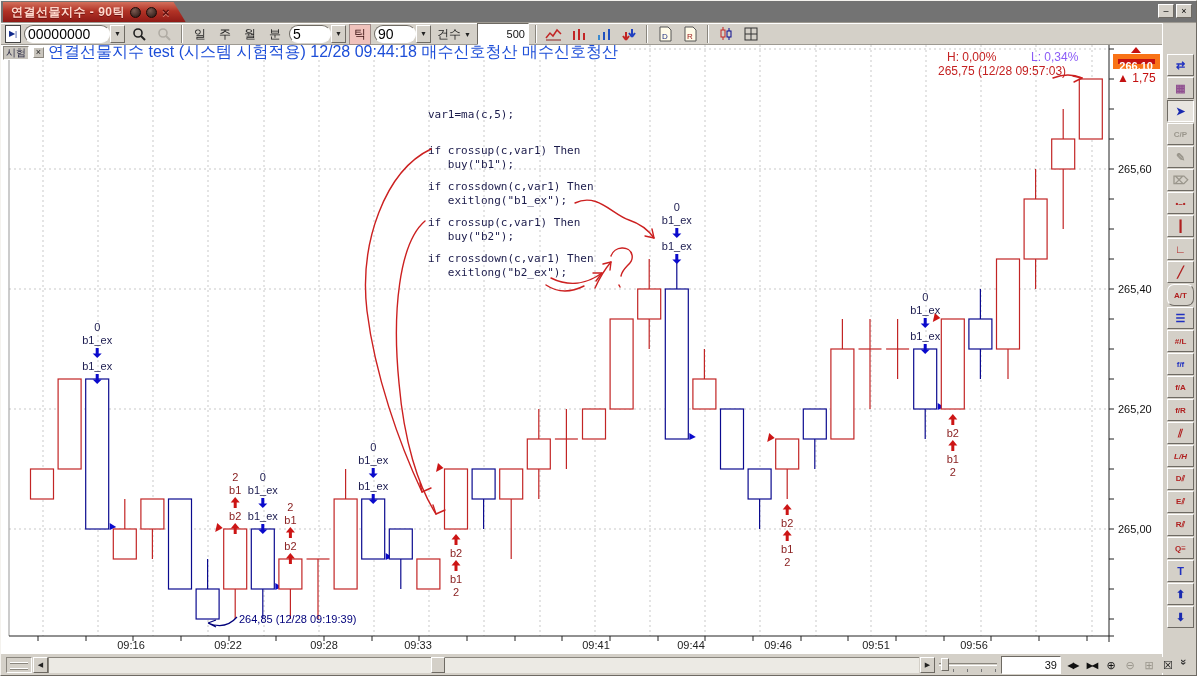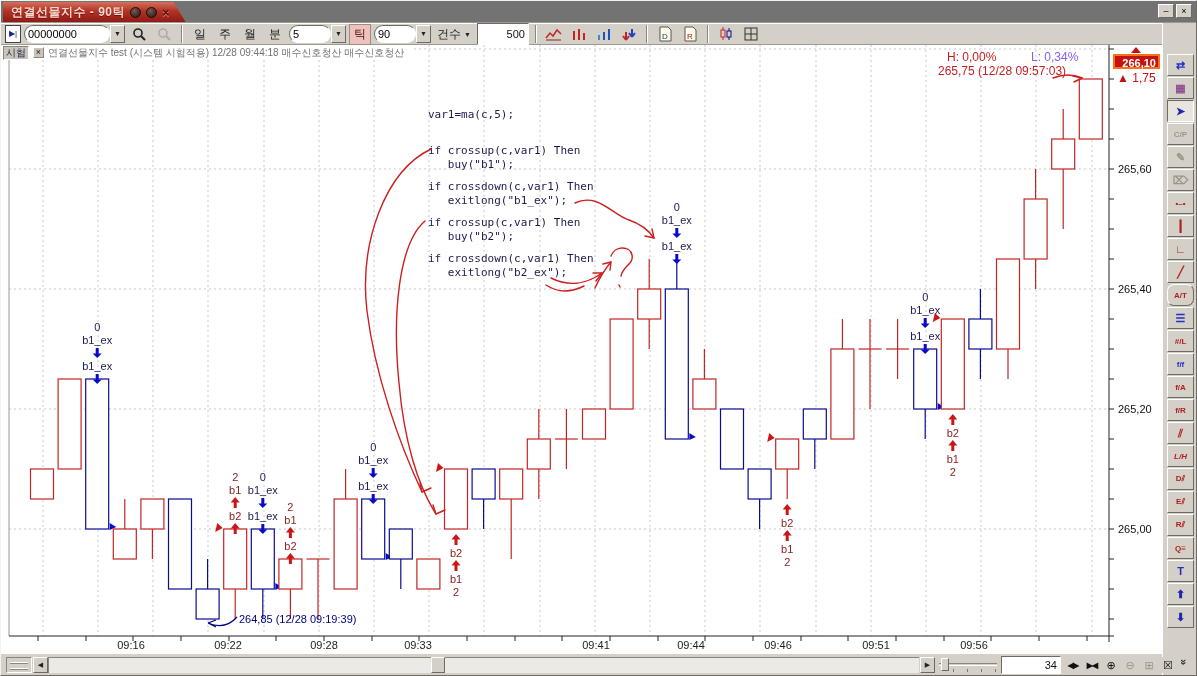--- a/index.html
+++ b/index.html
@@ -17,45 +17,45 @@
   .tab-close{color:#5d0f0f;font-weight:bold;font-size:13px;line-height:11px;cursor:pointer;text-shadow:0 1px 0 #e08a7c;}
   .winbtns{position:absolute;right:4px;top:3px;display:flex;gap:2px;}
   .wbtn{width:16px;height:14px;font-size:9px;line-height:10px;padding:0;background:#d4d0c8;
         border-top:1px solid #fff;border-left:1px solid #fff;border-right:1px solid #6e6a63;border-bottom:1px solid #6e6a63;cursor:pointer;}
   
   .toolbar{position:absolute;left:0;top:22px;width:1161px;height:22px;display:flex;align-items:center;gap:3px;padding:0 0 0 4px;
            border-top:1px solid #fff;border-bottom:1px solid #9e9a92;background:#d4d0c8;}
   .tsep{width:2px;height:18px;border-left:1px solid #8a867e;border-right:1px solid #fff;margin:0 3px;}
   .sunken{background:#fff;border-top:1px solid #6e6a63;border-left:1px solid #6e6a63;border-right:1px solid #fff;border-bottom:1px solid #fff;}
   .combo{display:flex;height:18px;}
-  .combo .cval{display:flex;align-items:center;padding:0 3px;font-size:11px;color:#000;border-radius:9px;}
+  .combo .cval{display:flex;align-items:center;padding:0 3px;font-size:14px;color:#000;border-radius:9px;}
   .drop{width:15px;height:18px;background:#d4d0c8;border-top:1px solid #fff;border-left:1px solid #fff;border-right:1px solid #6e6a63;border-bottom:1px solid #6e6a63;
         font-size:7px;line-height:16px;text-align:center;color:#222;cursor:pointer;}
   .navbtn{width:16px;height:18px;background:#fff;border:1px solid #444;font-size:8px;color:#102a8c;text-align:center;line-height:16px;cursor:pointer;}
   .tbtn{padding:1px 5px;font-size:12px;color:#222;background:none;border:none;cursor:pointer;}
   .ticklab{padding:1px 4px;font-size:12px;color:#3a1010;background:#f0c2bc;border:1px solid #a08a86;}
   .cntlab{display:flex;align-items:center;gap:3px;padding:1px 3px;font-size:12px;color:#222;cursor:pointer;}
   .caret{font-size:7px;color:#222;}
   .numin{height:22px;text-align:right;padding:0 3px;font-size:11px;display:flex;align-items:center;justify-content:flex-end;}
   .ibtn{width:22px;height:19px;display:flex;align-items:center;justify-content:center;background:#d4d0c8;border:1px solid transparent;cursor:pointer;}
   
   .chart-panel{position:absolute;left:0;top:44px;width:1161px;height:608px;background:#fff;}
   #chart{position:absolute;left:0;top:0;}
   .info-bar{position:absolute;left:2px;top:0;height:15px;display:flex;align-items:center;gap:4px;background:#fff;padding-right:8px;}
   .badge{background:#c9c5bd;border-top:1px solid #8a867e;border-left:1px solid #8a867e;border-right:1px solid #fff;border-bottom:1px solid #fff;
          font-size:10px;color:#23233f;padding:0 2px;line-height:12px;}
   .badge-x{width:11px;height:11px;background:#c9c5bd;border-top:1px solid #fff;border-left:1px solid #fff;border-right:1px solid #8a867e;border-bottom:1px solid #8a867e;
          font-size:9px;line-height:9px;text-align:center;color:#222;cursor:pointer;}
-  .info-text{font-size:10px;color:#737373;white-space:nowrap;}
+  .info-text{font-size:16px;color:#1d4ed8;white-space:nowrap;}
   .hl{position:absolute;font-size:12px;white-space:nowrap;}
   .hl-high{left:946px;top:5px;color:#c42222;}
   .hl-low{left:1030px;top:5px;color:#8b5cf6;}
   .hl-last{left:937px;top:19px;color:#c42222;}
   .ptag-tri{position:absolute;left:1130px;top:2px;width:0;height:0;border-left:5px solid transparent;border-right:5px solid transparent;border-bottom:6px solid #c41111;}
-  .ptag{position:absolute;left:1112px;top:9px;width:47px;height:15px;background:#c41111;border:2px solid #f97316;color:#fff;
+  .ptag{position:absolute;left:1112px;top:9px;width:47px;height:15px;background:#c41111;border:5px solid #f97316;color:#fff;
         font-size:11px;font-weight:bold;text-align:right;padding:1px 2px 0 0;}
   .pchg{position:absolute;left:1116px;top:26px;color:#c41111;font-size:12px;}
   
   .sidebar{position:absolute;left:1161px;top:22px;width:36px;height:654px;background:#d4d0c8;border-left:1px solid #fff;padding-top:30px;}
   .sbtn{display:flex;align-items:center;justify-content:center;width:27px;height:22px;margin:1px auto;background:#d4d0c8;
         border-top:1px solid #fff;border-left:1px solid #fff;border-right:1px solid #6e6a63;border-bottom:1px solid #6e6a63;
         font-size:11px;font-weight:bold;cursor:pointer;overflow:hidden;}
   .sbtn.small{font-size:8px;font-weight:bold;}
   .sbtn.active{background:#e8e5df;border-top:1px solid #6e6a63;border-left:1px solid #6e6a63;border-right:1px solid #fff;border-bottom:1px solid #fff;}
   .sbtn.disabled{color:#9a968c !important;cursor:default;}
@@ -511,21 +511,21 @@
     <div class="thumb"></div>
     <button class="sbar-btn" style="left:919px;">▶</button>
     <div class="zslider">
       <div class="groove"></div>
       <div class="zthumb"></div>
       <div class="ztick" style="left:14px;"></div>
       <div class="ztick" style="left:28px;"></div>
       <div class="ztick" style="left:42px;"></div>
       <div class="ztick" style="left:56px;"></div>
     </div>
-    <div class="bars-in sunken">34</div>
+    <div class="bars-in sunken">39</div>
     <div class="bicons" id="bicons">
         <button class="bico dia">◀▶</button>
         <button class="bico dia">▶◀</button>
         <button class="bico">⊕</button>
         <button class="bico disabled">⊖</button>
         <button class="bico disabled">⊞</button>
         <button class="bico">☒</button>
       </div>
   </div>
 

